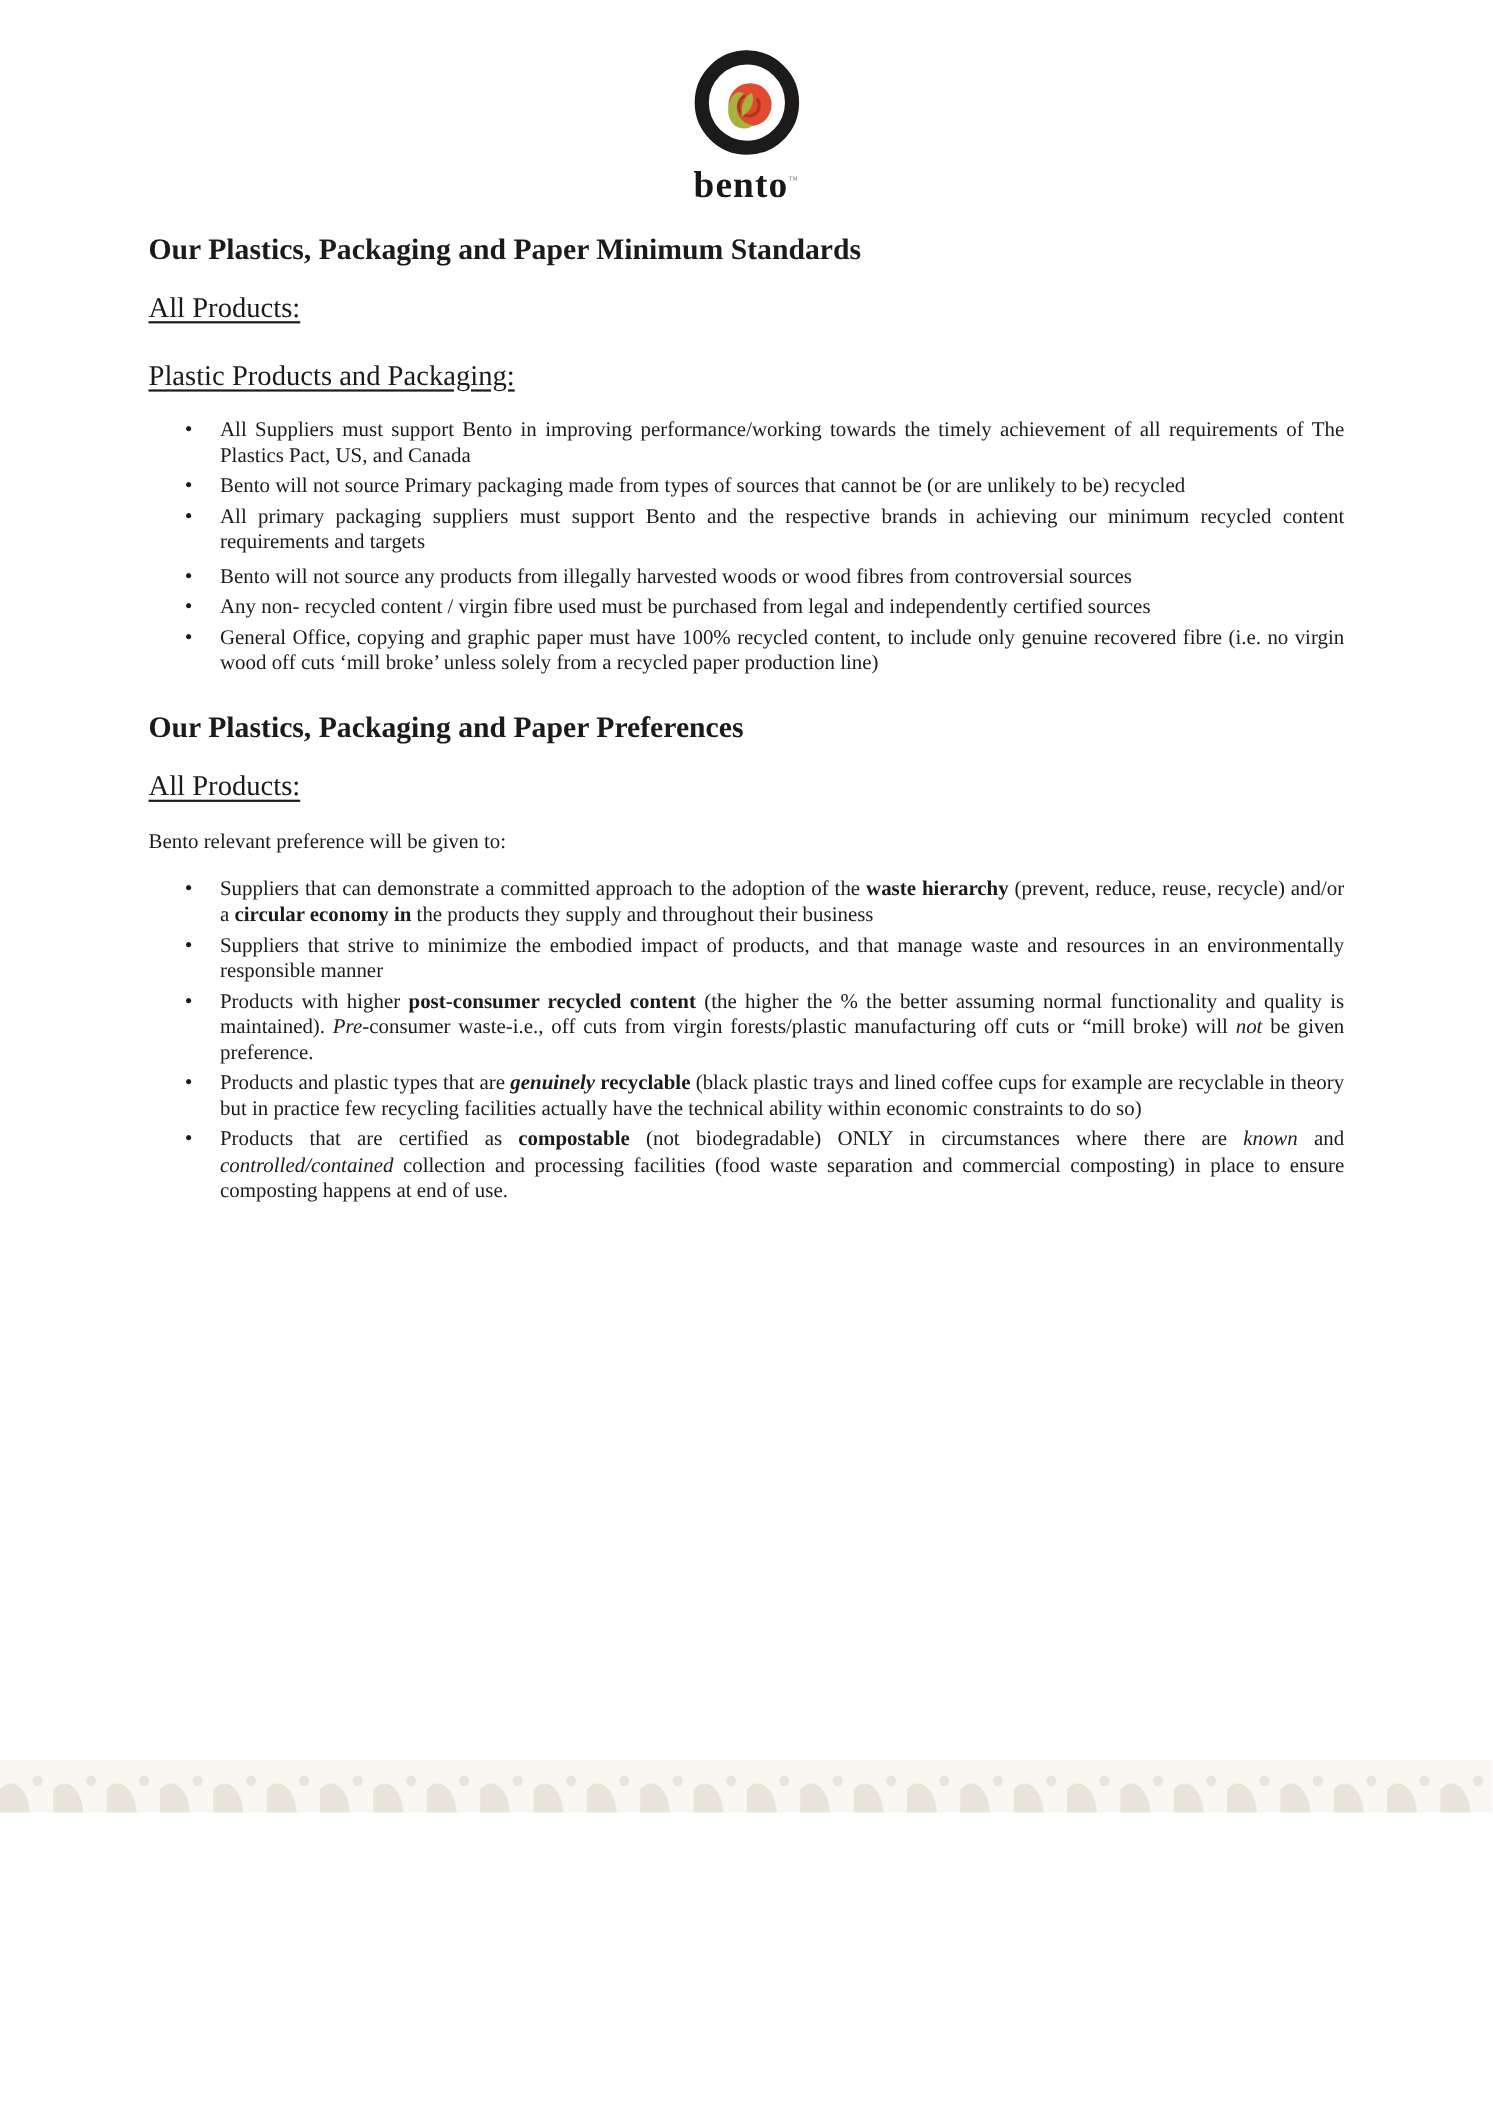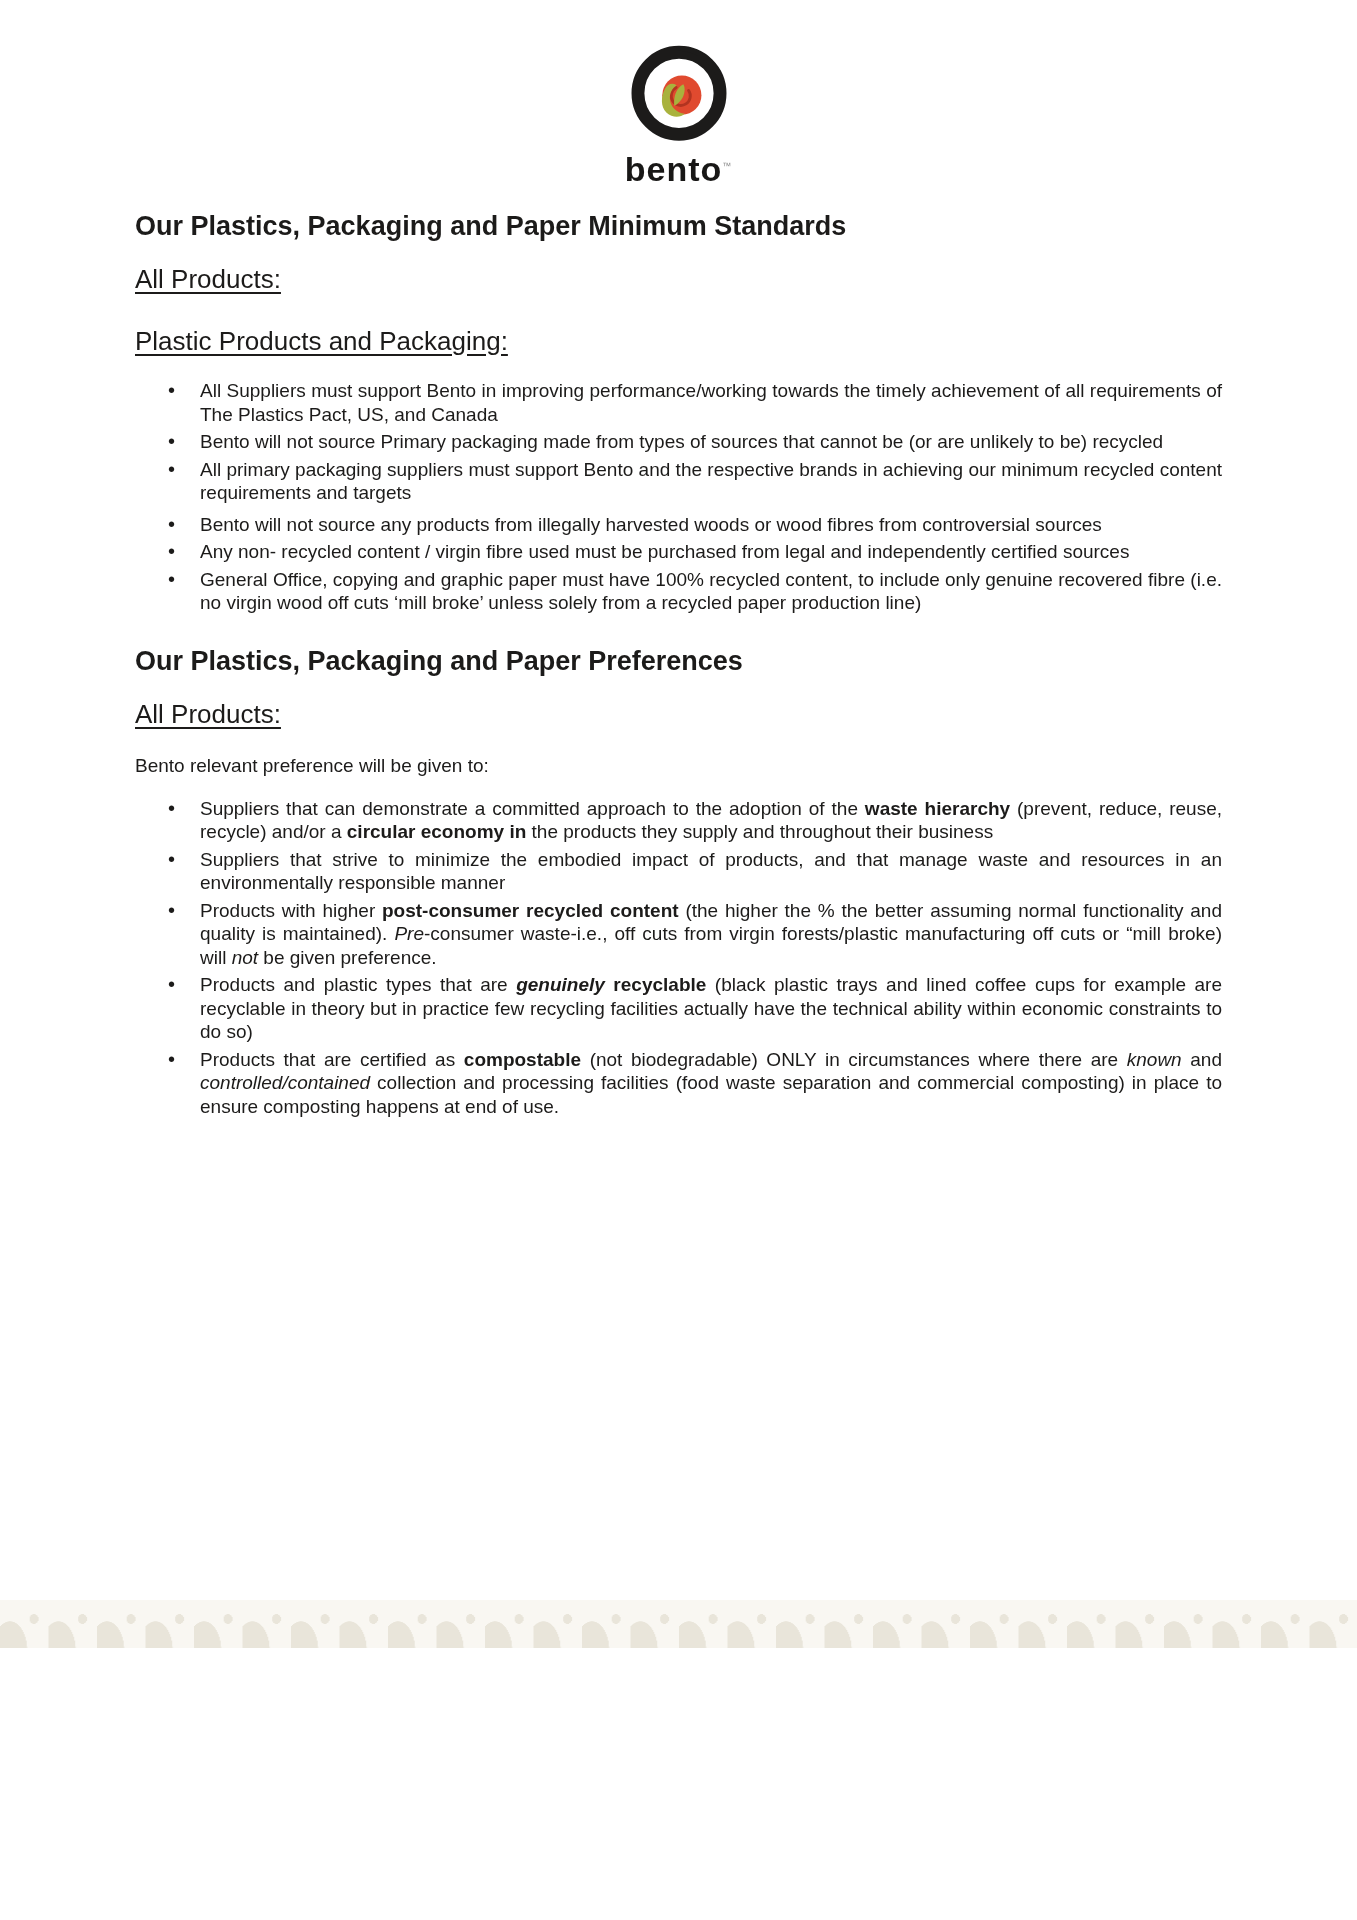--- a/index.html
+++ b/index.html
@@ -2,21 +2,21 @@
 <html><head>
 <meta charset="utf-8">
 <style>
   html, body { margin: 0; padding: 0; background: #ffffff; }
   .page {
     position: relative;
     width: 1357px;
     height: 1648px;
     background: #ffffff;
     overflow: hidden;
-    font-family: Liberation Sans, sans-serif;
+    font-family: Liberation Serif, serif;
     color: #1c1b1a;
   }
 
   
   .logo-block {
     padding-top: 36px;
     display: flex;
     flex-direction: column;
     align-items: center;
   }

